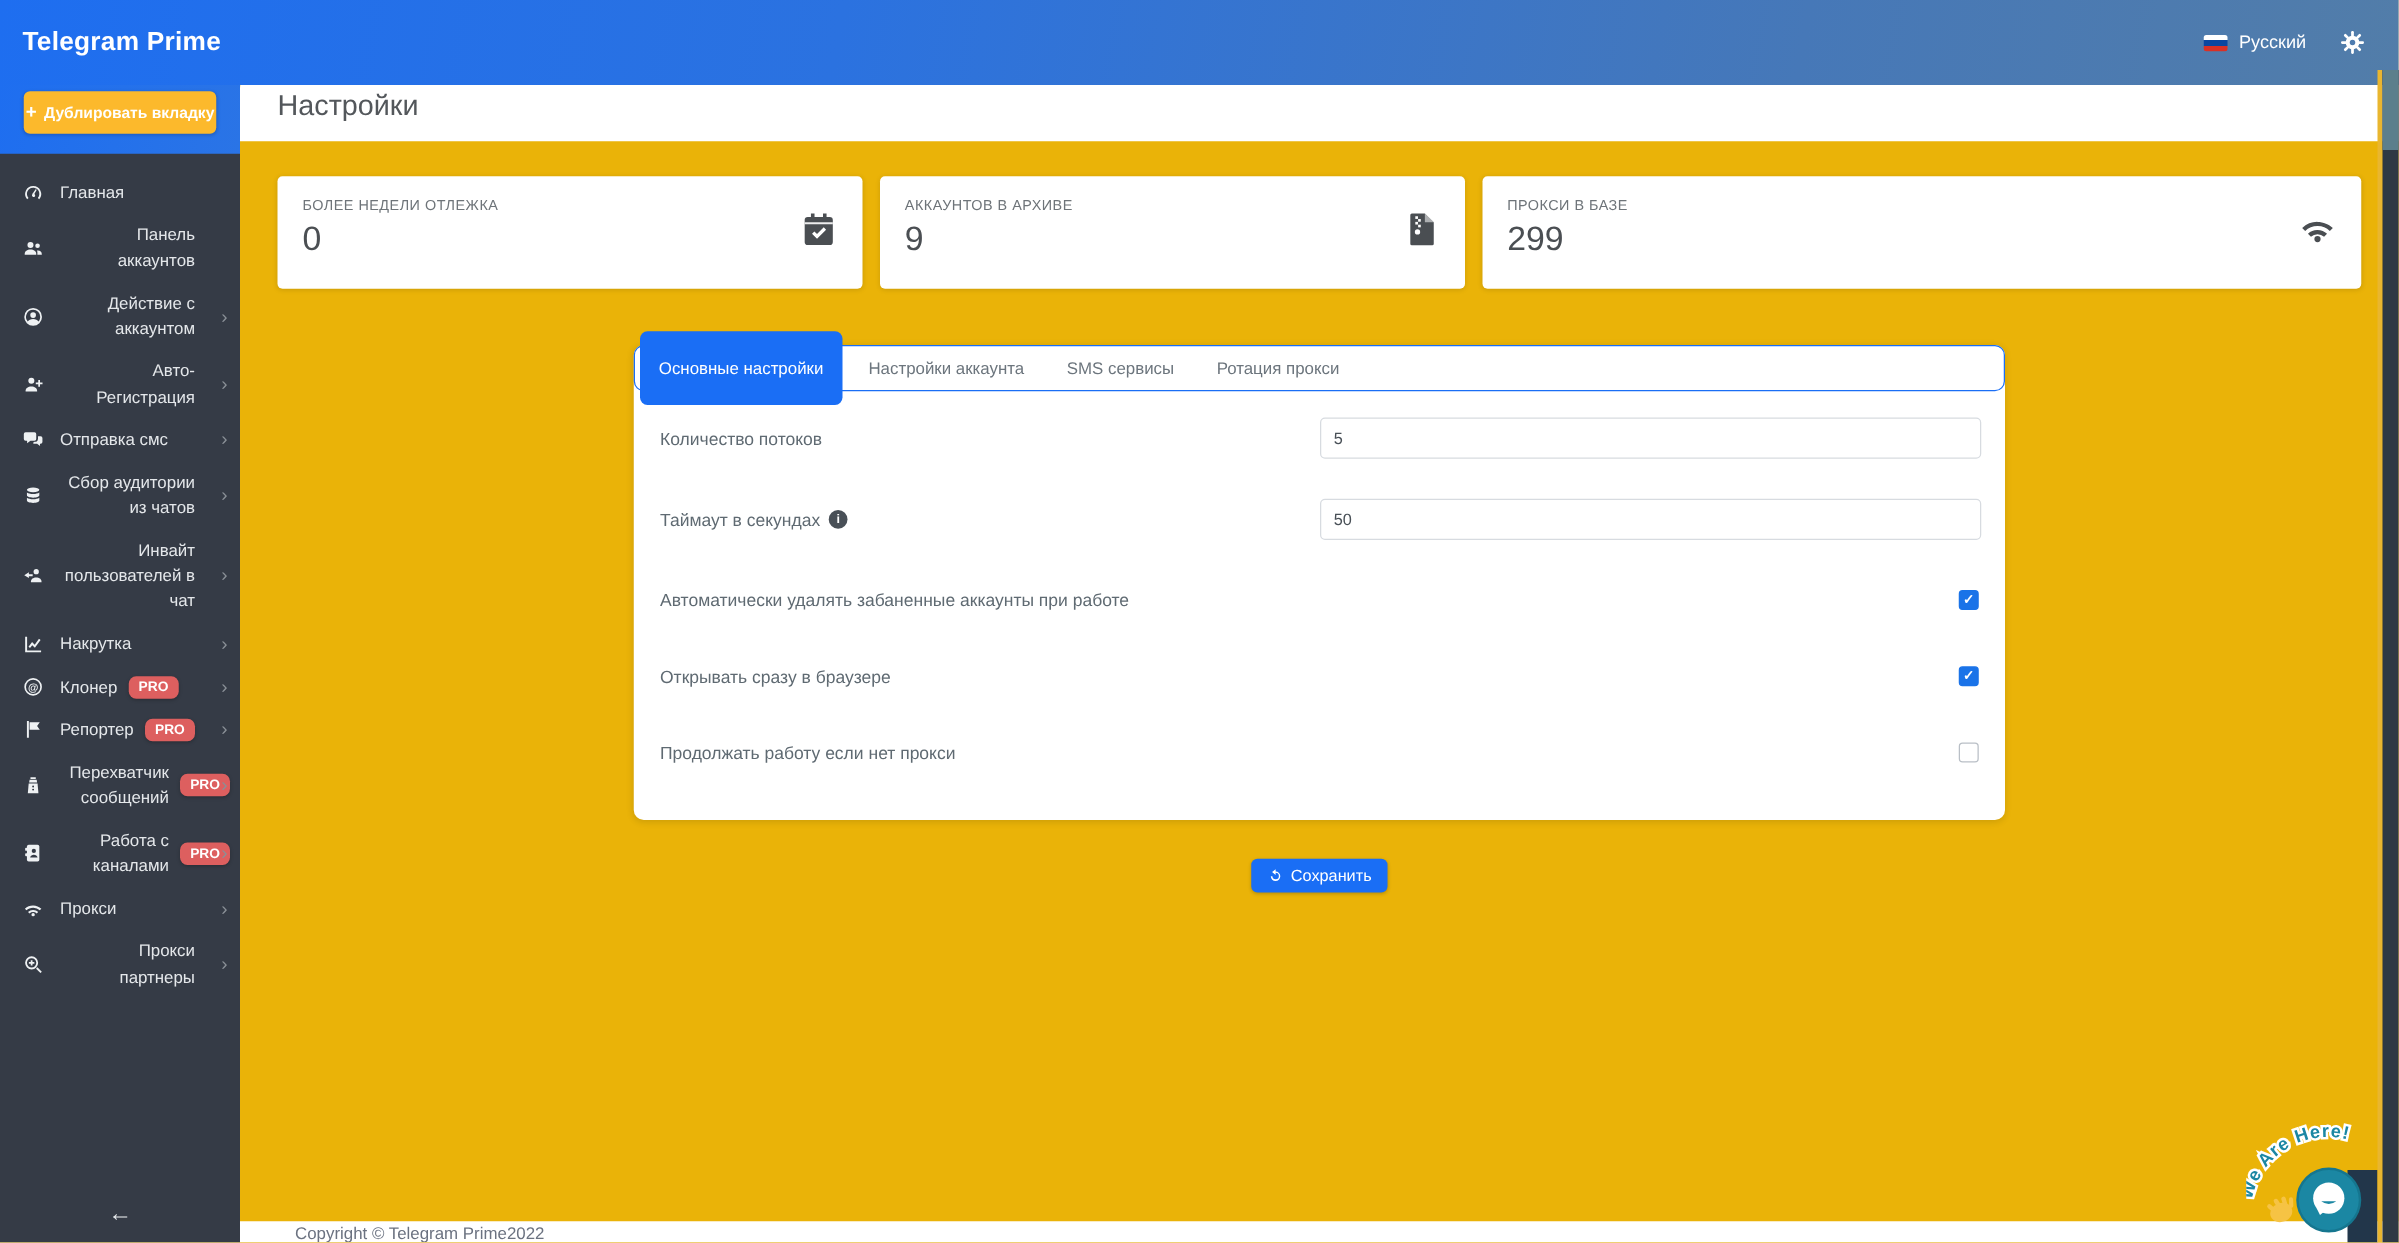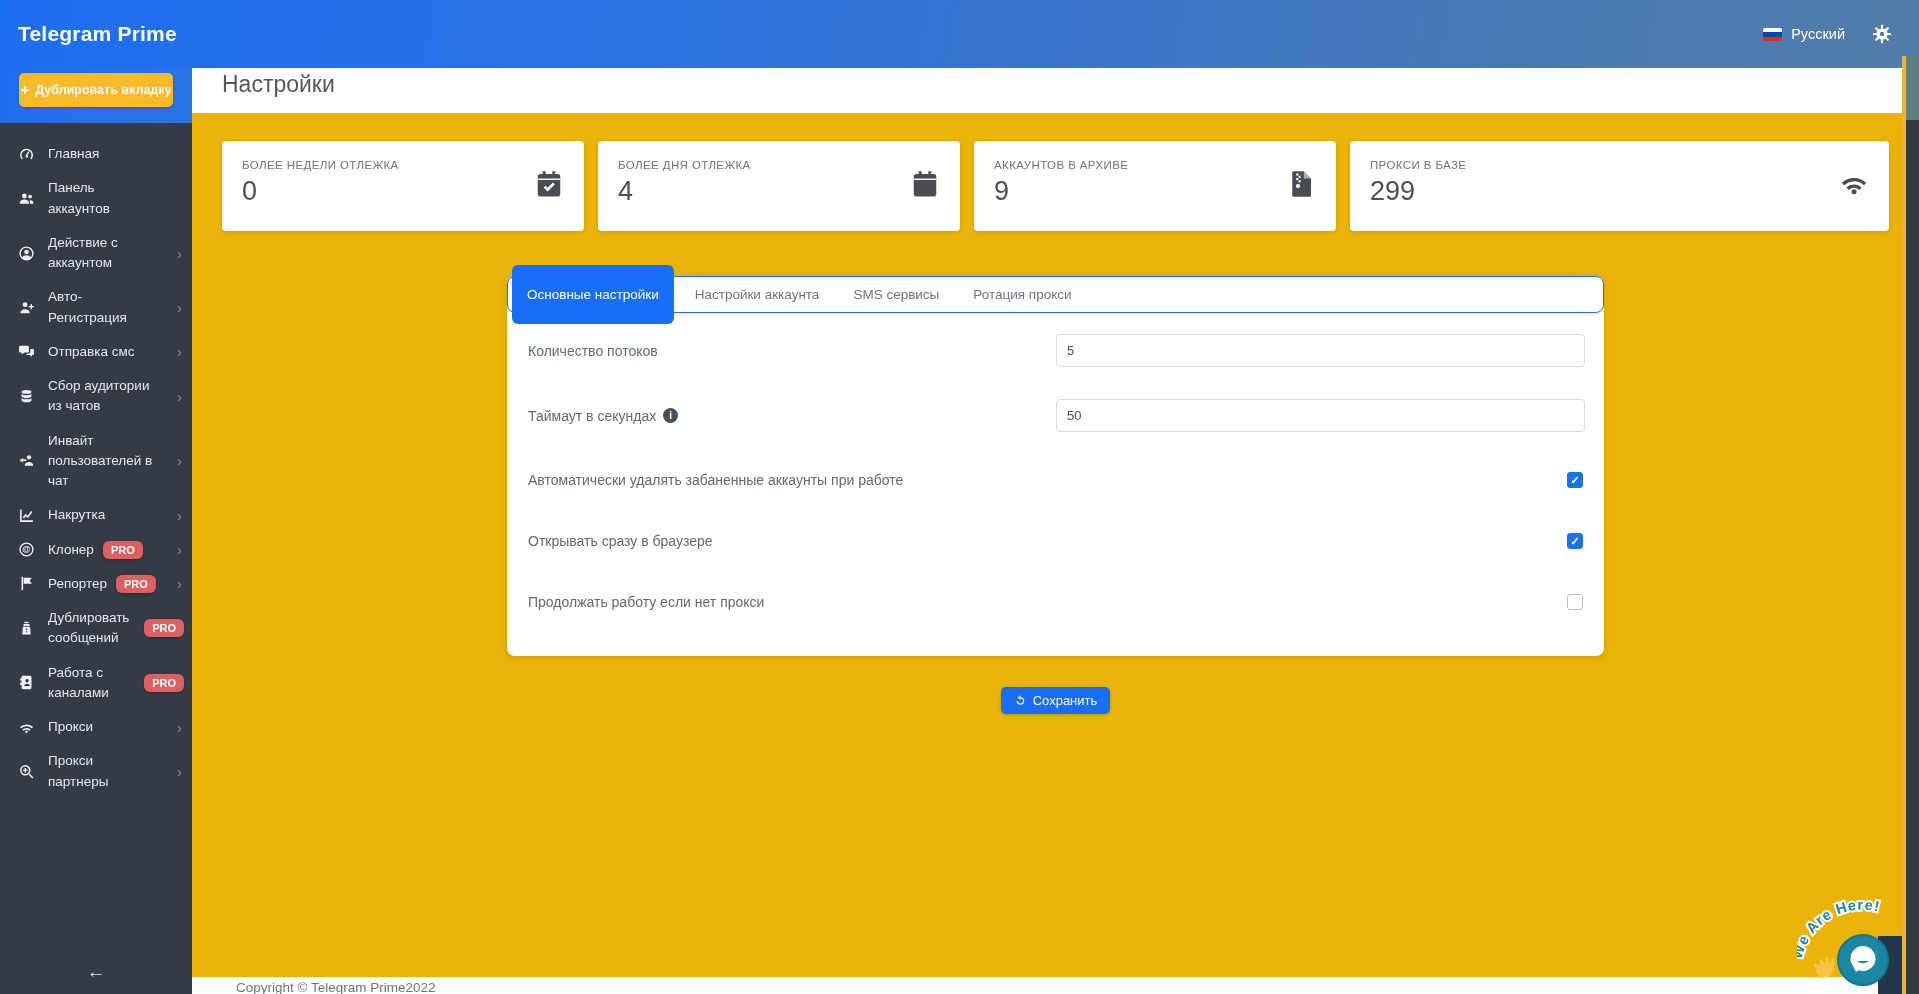--- a/index.html
+++ b/index.html
@@ -20,21 +20,21 @@
 
   
   .sidebar { position:absolute; top:56px; left:0; width:192px; height:938px;
     background:#353b46; display:flex; flex-direction:column; z-index:4; }
   .sidebar-head { height:67px; background:linear-gradient(100deg,#1e6ef0, #2a74e6); display:flex; align-items:center; justify-content:center; }
   .dup-btn { width:154px; height:34px; background:#fcb92c; border:none; border-radius:5px;
     color:#fff; font-size:12.5px; font-weight:bold; display:flex; align-items:center; justify-content:center; gap:6px;
     cursor:pointer; font-family:inherit; box-shadow:0 1px 3px rgba(0,0,0,.2); }
   .dup-plus { font-size:15px; font-weight:bold; line-height:1; }
   .nav { flex:1; padding-top:14px; overflow:hidden; }
-  .nav-item { display:flex; align-items:center; padding:7px 8px 7px 18px; cursor:pointer; position:relative; }
+  .nav-item { display:flex; align-items:center; padding:7px 8px 7px 18px; cursor:pointer; position:relative;text-align:right; }
   .nav-ico { width:30px; flex:0 0 30px; color:#eef1f3; display:flex; align-items:center; }
   .nav-ico svg { width:17px; height:17px; }
   .nav-label { color:#e4e7ea; font-size:13.5px; line-height:1.5; max-width:108px; }
   .pro-badge { background:#dd5f5f; color:#fff; font-size:11px; font-weight:bold; border-radius:6px;
     padding:3px 8px; margin-left:9px; box-shadow:0 1px 3px rgba(0,0,0,.25); }
   .chev { position:absolute; right:10px; color:#8a9097; font-size:15px; line-height:1; }
   .collapse { height:44px; display:flex; align-items:center; justify-content:center;
     color:#e4e7ea; font-size:19px; cursor:pointer; }
 
   
@@ -249,21 +249,21 @@
     <div class="nav-item">
       <span class="nav-ico">
           <svg viewBox="0 0 24 24" fill="currentColor">
             <path d="M9 2.5h6v2H9z"></path>
             <path d="M8 5.5h8l.5 3h-9z"></path>
             <path d="M7 9.5h10l1 11H6z"></path>
             <circle cx="12" cy="13" r="1.1" fill="#353b46"></circle>
             <circle cx="12" cy="16.5" r="1.1" fill="#353b46"></circle>
           </svg>
         </span>
-      <span class="nav-label">Дублировать сообщений</span>
+      <span class="nav-label">Перехватчик сообщений</span>
       <span class="pro-badge">PRO</span>
       <span class="chev">›</span>
     </div>
 
     <div class="nav-item">
       <span class="nav-ico">
           <svg viewBox="0 0 24 24" fill="currentColor">
             <rect x="5" y="2.5" width="14" height="19" rx="2"></rect>
             <rect x="3" y="6" width="2.6" height="3.4" rx="1"></rect>
             <rect x="3" y="12" width="2.6" height="3.4" rx="1"></rect>
@@ -313,29 +313,20 @@
 
   <div class="cards">
     <div class="card">
       <div class="card-label">БОЛЕЕ НЕДЕЛИ ОТЛЕЖКА</div>
       <div class="card-value">0</div>
       <span class="card-ico"><svg viewBox="0 0 24 24" fill="currentColor">
             <path d="M7 1.8h2.3v3.4H7zM14.7 1.8H17v3.4h-2.3z"></path>
             <rect x="3" y="4" width="18" height="18" rx="2"></rect>
             <path d="M3 7.5h18v1.2H3z" fill="#fff" opacity=".9"></path>
             <path d="M10.9 18l-3.2-3.2 1.5-1.5 1.7 1.7 4.3-4.3 1.5 1.5z" fill="#fff"></path>
-          </svg></span>
-    </div>
-    <div class="card">
-      <div class="card-label">БОЛЕЕ ДНЯ ОТЛЕЖКА</div>
-      <div class="card-value">4</div>
-      <span class="card-ico"><svg viewBox="0 0 24 24" fill="currentColor">
-            <path d="M7 1.8h2.3v3.4H7zM14.7 1.8H17v3.4h-2.3z"></path>
-            <rect x="3" y="4" width="18" height="18" rx="2"></rect>
-            <path d="M3 7.5h18v1.2H3z" fill="#fff" opacity=".9"></path>
           </svg></span>
     </div>
     <div class="card">
       <div class="card-label">АККАУНТОВ В АРХИВЕ</div>
       <div class="card-value">9</div>
       <span class="card-ico"><svg viewBox="0 0 24 24" fill="currentColor">
             <path d="M6 1.8h8.3L20 7.5v13.7a1 1 0 0 1-1 1H6a1 1 0 0 1-1-1V2.8a1 1 0 0 1 1-1z"></path>
             <path d="M14.3 1.8l5.7 5.7h-5.7z" fill="#fff" opacity=".55"></path>
             <g fill="#fff">
               <rect x="8.2" y="3.6" width="1.7" height="1.7"></rect>

